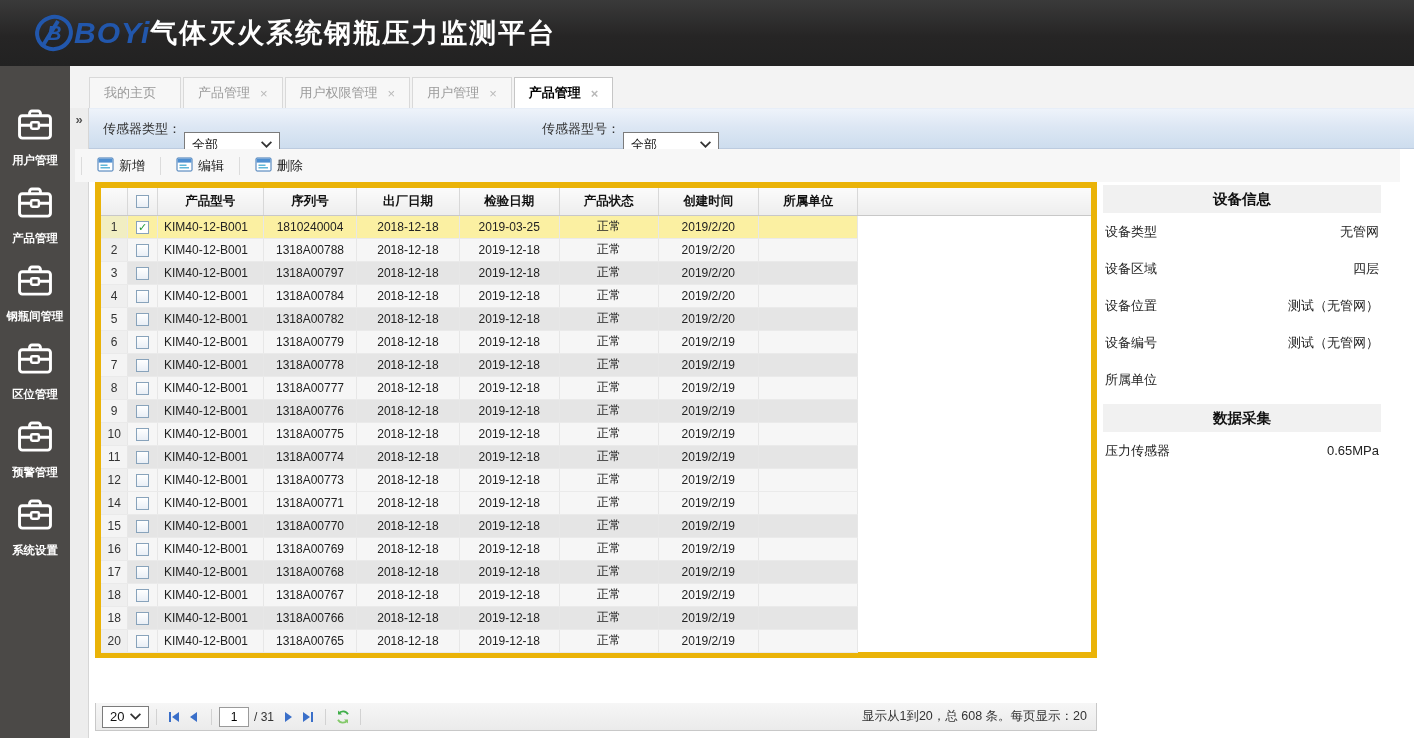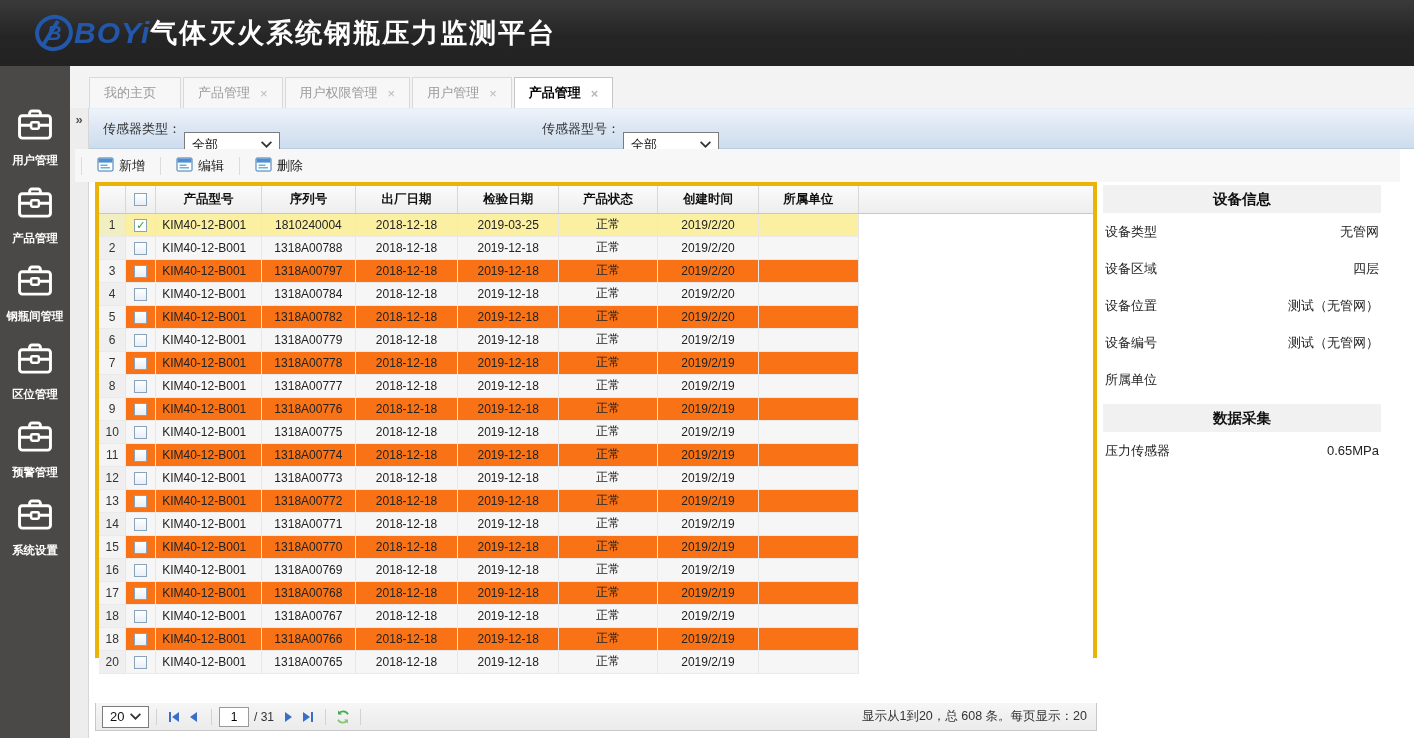--- a/index.html
+++ b/index.html
@@ -45,21 +45,21 @@
   .select.filter { width:96px; margin-left:3px;margin-top:32px; }
   .select svg { width:13px; height:9px; }
 
   
   .toolbar { position:absolute; left:75px; top:149px; width:1325px; height:33px; background:#f7f7f7; display:flex; align-items:center; }
   .tb-sep { width:1px; height:18px; background:#dcdcdc; margin:0 6px; }
   .tb-btn { display:flex; align-items:center; gap:5px; padding:4px 8px; font-size:13px; color:#222; cursor:pointer; border:1px solid transparent; }
   .tb-btn svg { width:17px; height:15px; }
 
   
-  .grid { position:absolute; left:95px; top:182px; width:1002px; height:476px; border:4px solid #eab308; background:#f97316; }
+  .grid { position:absolute; left:95px; top:182px; width:1002px; height:476px; border:6px solid #eab308; background:#e5e5e5; }
   table.data { border-collapse:collapse; table-layout:fixed; }
   .ghead th { height:27px; background:linear-gradient(180deg,#fbfbfb,#ededed); border-bottom:1px solid #c8c8c8;
     border-right:1px solid #d8d8d8; font-size:12.5px; color:#111; font-weight:bold; }
   .ghead th.filler { border-right:none; }
   td { height:23px; font-size:12px; color:#222; border-bottom:1px solid #eaeaea; border-right:1px solid #e7e7e7; text-align:center; overflow:hidden; white-space:nowrap; }
   td.model { text-align:left; padding-left:6px; }
   td.num { background:#f4f4f4; color:#333; }
   tr.even td { background:#f6f6f6; }
   tr.even td.num { background:#efefef; }
   tr.selected td { background:#fbf0a2; }
@@ -398,32 +398,20 @@
             <td><span class="cb"></span></td>
             <td class="model">KIM40-12-B001</td>
             <td>1318A00773</td>
             <td>2018-12-18</td>
             <td>2019-12-18</td>
             <td>正常</td>
             <td>2019/2/19</td>
             <td></td>
             <td style="background: rgb(255, 255, 255); border-right: none; border-bottom: none;"></td>
           </tr>
-          <tr class="odd">
-            <td class="num">13</td>
-            <td><span class="cb"></span></td>
-            <td class="model">KIM40-12-B001</td>
-            <td>1318A00772</td>
-            <td>2018-12-18</td>
-            <td>2019-12-18</td>
-            <td>正常</td>
-            <td>2019/2/19</td>
-            <td></td>
-            <td style="background: rgb(255, 255, 255); border-right: none; border-bottom: none;"></td>
-          </tr>
           <tr class="even">
             <td class="num">14</td>
             <td><span class="cb"></span></td>
             <td class="model">KIM40-12-B001</td>
             <td>1318A00771</td>
             <td>2018-12-18</td>
             <td>2019-12-18</td>
             <td>正常</td>
             <td>2019/2/19</td>
             <td></td>

